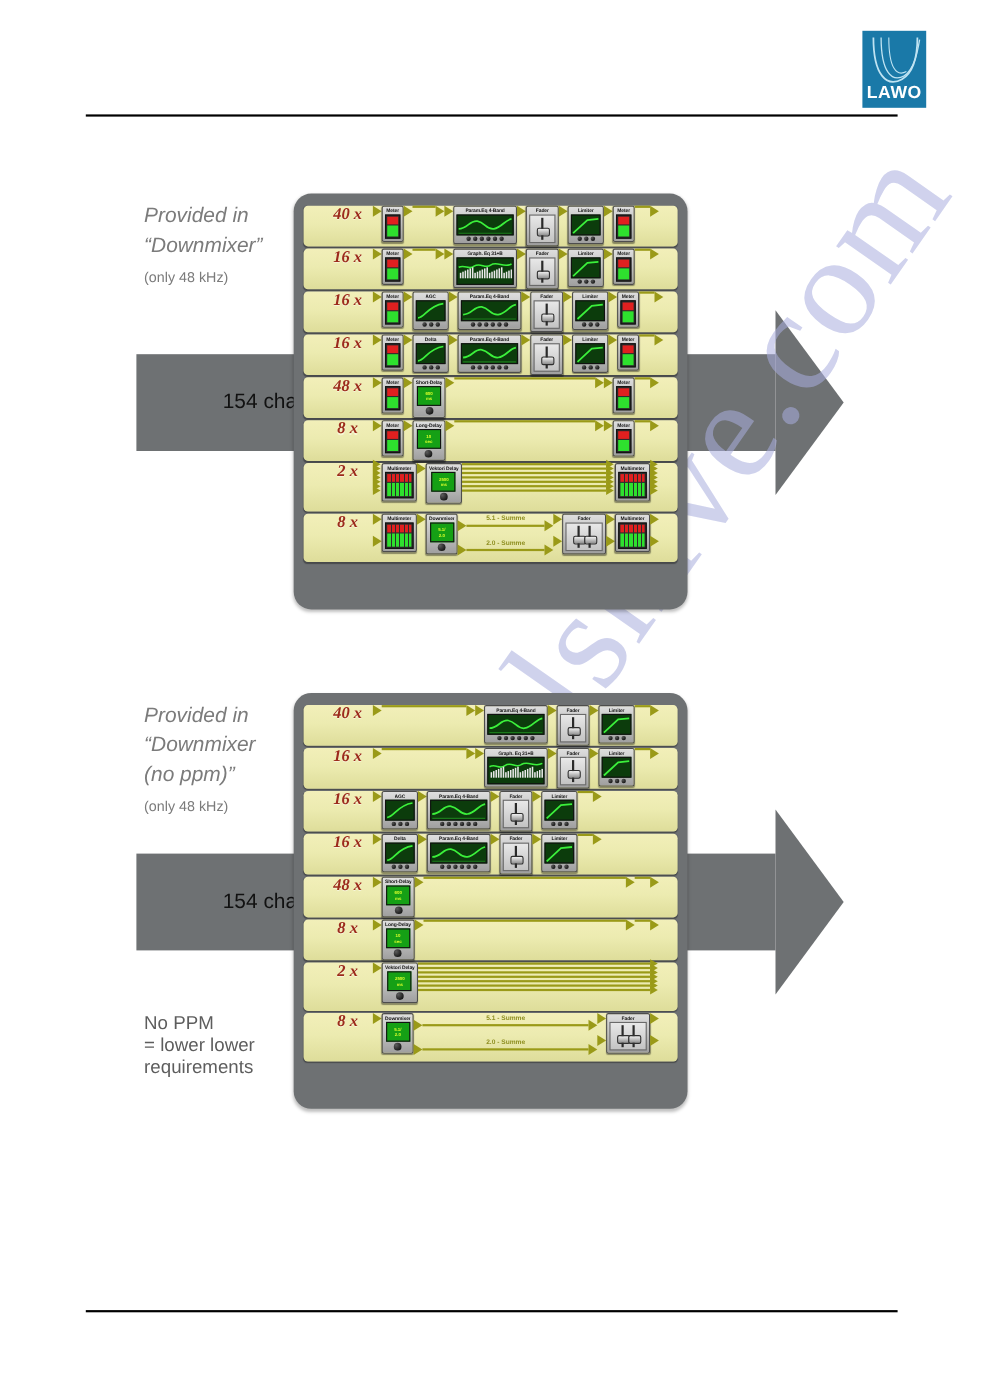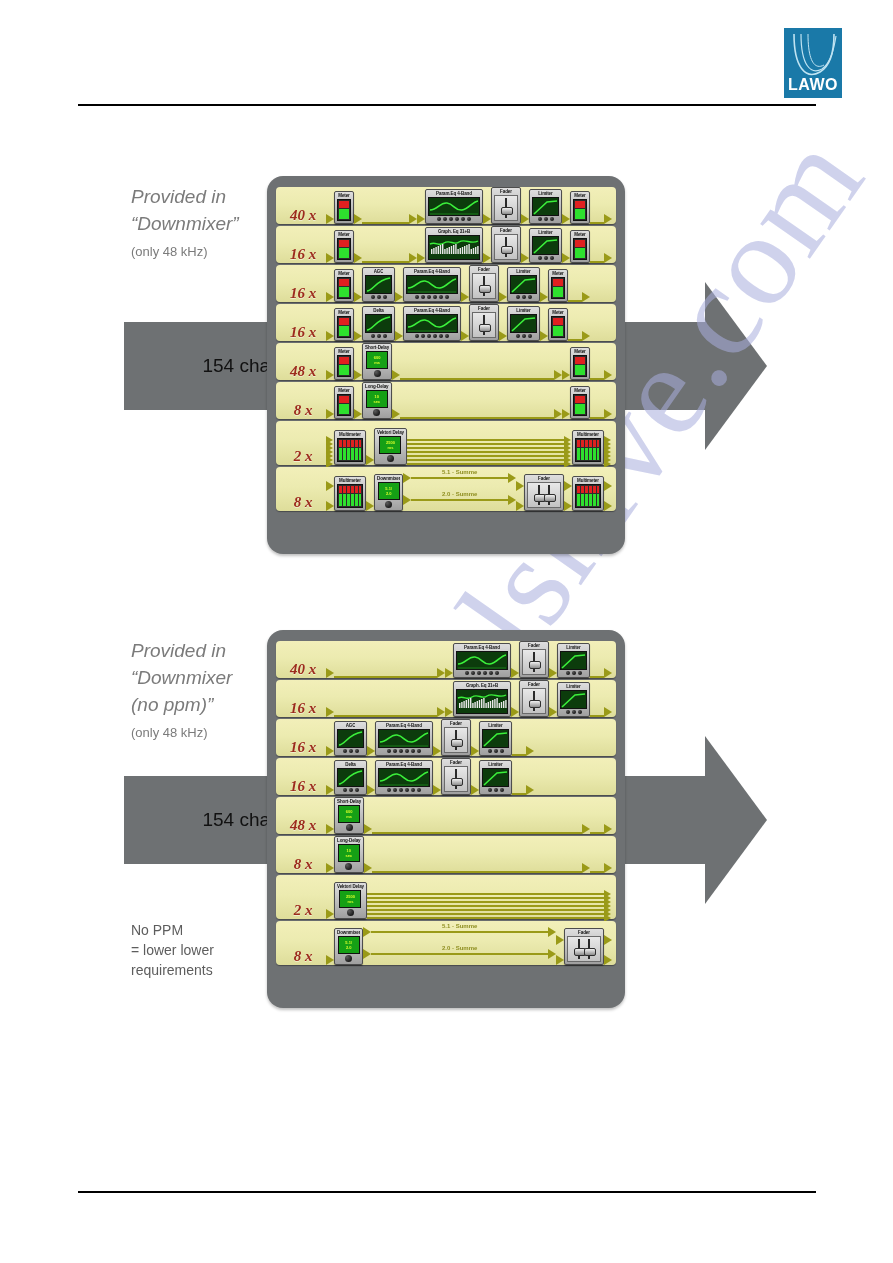--- a/index.html
+++ b/index.html
@@ -51,21 +51,21 @@
   .txt-block{position:absolute;z-index:6;}
   .heading{
     font-size:19px;color:#7b7b7b;line-height:27px;
     white-space:nowrap;
     font-style:italic;
   }
   .subnote{
     font-size:13px;color:#7b7b7b;margin-top:7px;white-space:nowrap;
   }
   .footnote{
-    position:absolute;z-index:6;font-size:14px;color:#5d5d5d;
+    position:absolute;z-index:6;font-size:17px;color:#5d5d5d;
     line-height:20px;white-space:nowrap;
   }
 
   
   .big-arrow{position:absolute;z-index:4;}
   .big-arrow .shaft{
     position:absolute;left:0;top:0;height:100%;
     background:#6e7173;
   }
   .big-arrow .head{
@@ -89,26 +89,26 @@
     background:#6e7173;
     border-radius:16px;
     box-shadow:0 2px 3px rgba(0,0,0,.25);
     padding:11px 9px;
     box-sizing:border-box;
   }
   .rowstack{display:flex;flex-direction:column;gap:2px;}
 
   .row{
     position:relative;
-    display:flex;align-items:flex-end;
+    display:flex;align-items:flex-start;
     height:37px;
     background:linear-gradient(180deg,#f2efb9 0%,#ecebb0 45%,#dedd9a 100%);
     border-radius:4px;
     box-shadow:0 1px 1px rgba(0,0,0,.35);
-    padding:0 4px;
+    padding:0 17px;
     box-sizing:border-box;
   }
   .row.tall{height:44px;}
   .count{
     width:46px;flex:0 0 46px;
     text-align:center;
     font-family:"Liberation Serif", serif;
     font-style:italic;font-weight:bold;
     font-size:15px;color:#9c2b1c;
     text-shadow:0 1px 0 rgba(255,255,255,.5);

